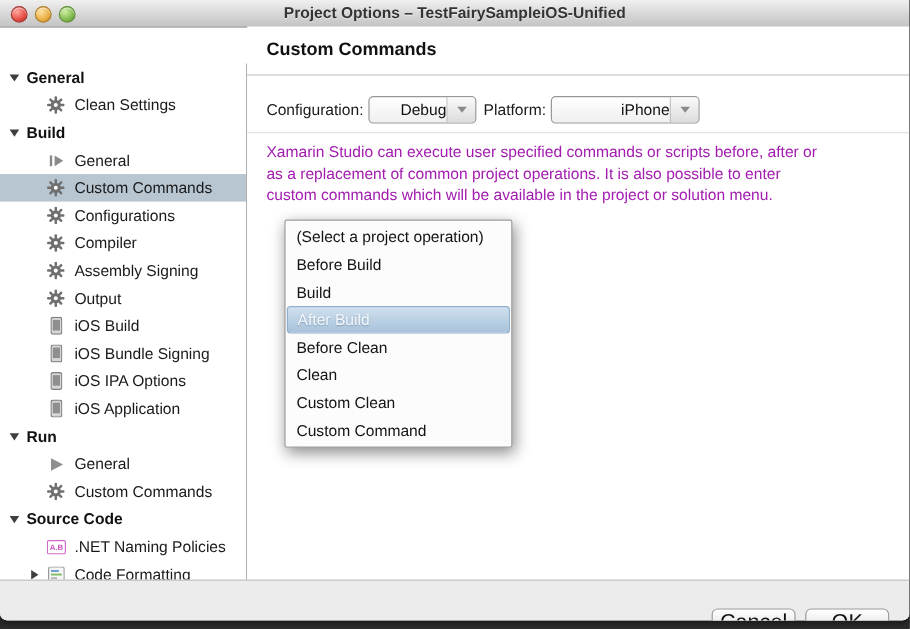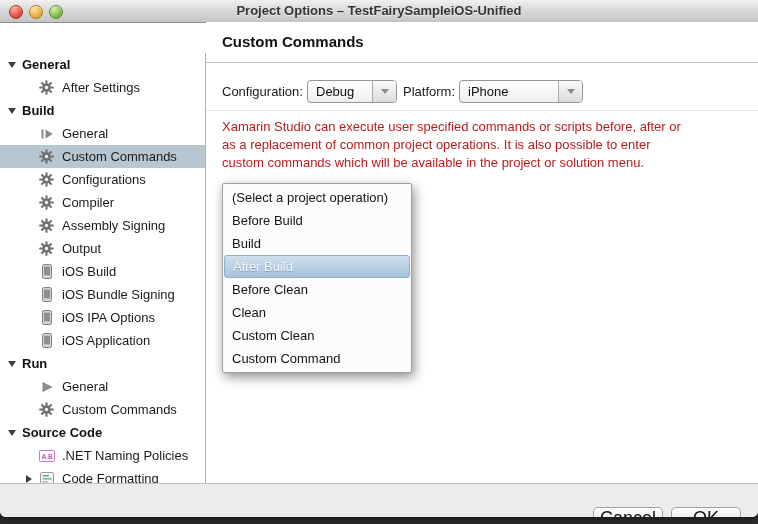--- a/index.html
+++ b/index.html
@@ -38,29 +38,29 @@
 
   
   .main-panel{position:absolute;left:206px;top:22px;right:0;bottom:33px;background:#fff;}
   .panel-title{position:absolute;left:16px;top:11px;font-size:15px;font-weight:bold;color:#111;}
   .sep1{position:absolute;left:0;right:0;top:40px;height:1px;background:#c6c6c6;}
   .sep2{position:absolute;left:0;right:0;top:88px;height:1px;background:#e2e2e2;}
   .cfg-label{position:absolute;top:62px;color:#1a1a1a;}
   .combo{position:absolute;top:58px;height:23px;border:1px solid #979797;border-radius:4px;
          background:linear-gradient(#ffffff,#efefef);display:flex;align-items:center;
          box-sizing:border-box;cursor:default;}
-  .combo-value{flex:1;padding-left:8px;color:#111;}
+  .combo-value{flex:1;padding-left:8px;color:#111;text-align:right;}
   .combo-arrow-cell{width:23px;align-self:stretch;border-left:1px solid #a8a8a8;border-radius:0 3px 3px 0;
                     background:linear-gradient(#fafafa,#dcdcdc);display:flex;align-items:center;justify-content:center;}
   .combo-arrow{width:0;height:0;border-left:4px solid transparent;border-right:4px solid transparent;
                border-top:5px solid #8a8a8a;}
-  .description{position:absolute;left:16px;top:96px;line-height:18px;color:#b91c1c;}
-
-  
-  .popup-menu{position:absolute;left:222px;top:183px;width:190px;z-index:6;background:#fcfcfc;
+  .description{position:absolute;left:16px;top:96px;line-height:18px;color:#a21caf;}
+
+  
+  .popup-menu{position:absolute;left:237px;top:183px;width:190px;z-index:6;background:#fcfcfc;
               border:1px solid #9f9f9f;border-radius:2px;box-shadow:2px 4px 12px rgba(0,0,0,.45);
               padding:2px 0;box-sizing:border-box;}
   .menu-item{height:23px;line-height:23px;padding-left:9px;color:#141414;box-sizing:border-box;}
   .menu-item.selected{margin:0 1px;border:1px solid #8fafca;border-radius:3px;line-height:21px;padding-left:8px;
                       background:linear-gradient(#d0dfee,#a7c2da);color:#f5f8fb;
                       text-shadow:0 1px 1px rgba(90,120,150,.55);}
 
   
   .footer{position:absolute;left:0;right:0;bottom:0;height:33px;background:#ececec;border-top:1px solid #c2c2c2;}
   .btn{position:absolute;top:7px;width:70px;height:21px;border:1px solid #9e9e9e;border-radius:5px;
@@ -97,21 +97,21 @@
                 <rect x="6.9" y="0.2" width="2.2" height="3.8" rx="0.9" transform="rotate(90 8 8)"></rect>
                 <rect x="6.9" y="0.2" width="2.2" height="3.8" rx="0.9" transform="rotate(135 8 8)"></rect>
                 <rect x="6.9" y="0.2" width="2.2" height="3.8" rx="0.9" transform="rotate(180 8 8)"></rect>
                 <rect x="6.9" y="0.2" width="2.2" height="3.8" rx="0.9" transform="rotate(225 8 8)"></rect>
                 <rect x="6.9" y="0.2" width="2.2" height="3.8" rx="0.9" transform="rotate(270 8 8)"></rect>
                 <rect x="6.9" y="0.2" width="2.2" height="3.8" rx="0.9" transform="rotate(315 8 8)"></rect>
               </g>
               <circle cx="8" cy="8" r="1.8" fill="#ffffff"></circle>
             </svg>
           </span>
-          <span class="side-label">After Settings</span>
+          <span class="side-label">Clean Settings</span>
         </div>
         <div class="side-row side-header">
           <span class="disclosure-down"></span>
           <span class="side-label">Build</span>
         </div>
         <div class="side-item side-row">
           <span class="side-icon">
             <svg width="14" height="14" viewBox="0 0 14 14">
               <rect x="1.5" y="2.5" width="2" height="9" fill="#8a8a8a"></rect>
               <path d="M5.5 2.5 L12.7 7 L5.5 11.5 Z" fill="#8a8a8a"></path>

